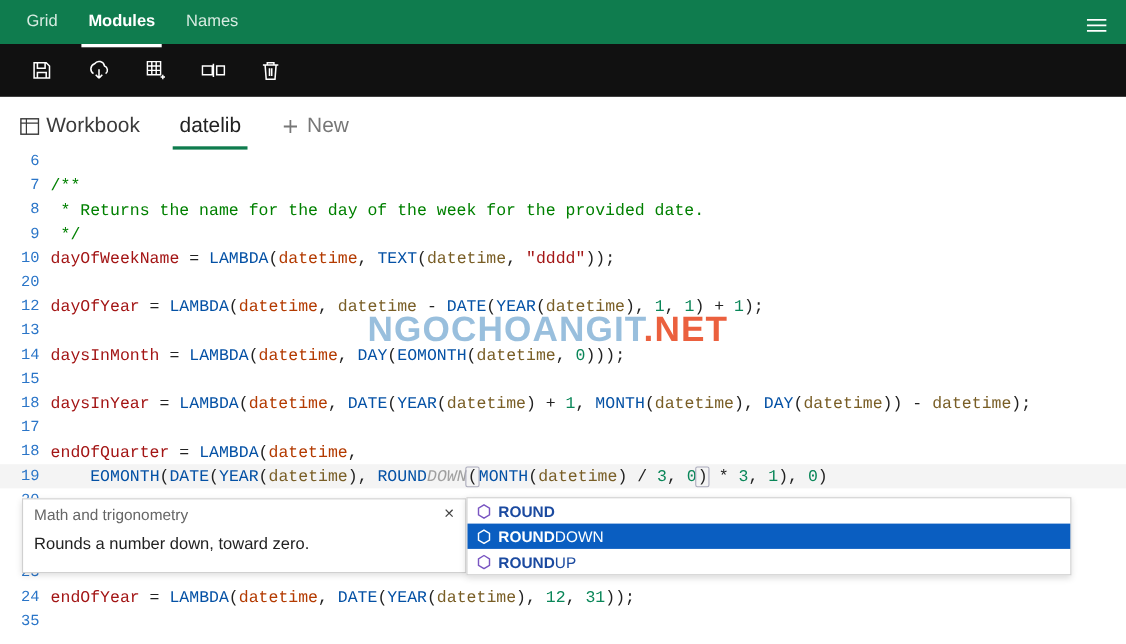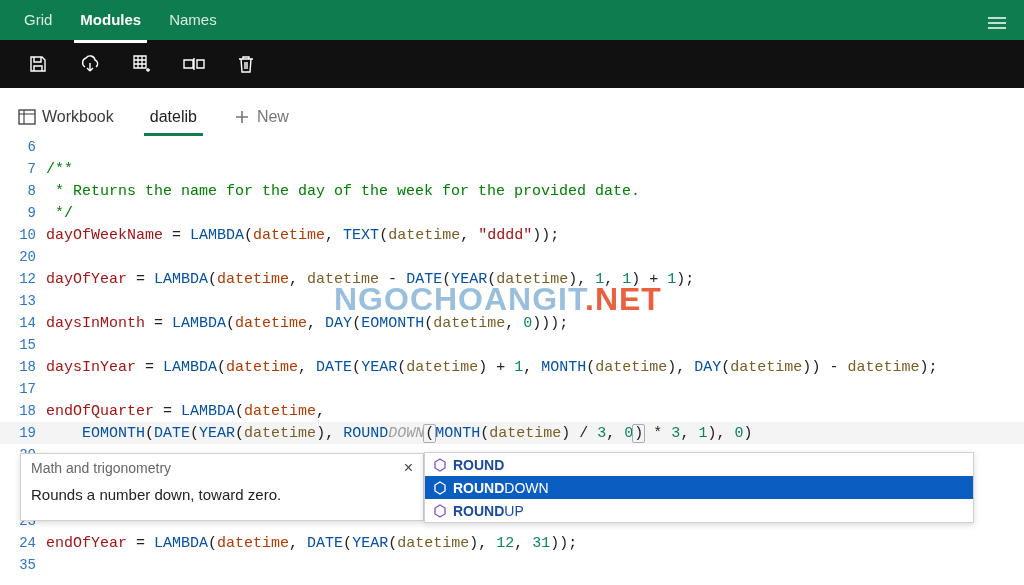--- a/index.html
+++ b/index.html
@@ -14,21 +14,21 @@
   .hamburger { color: #fff; padding: 0 8px; display: flex; align-items: center; height: 40px; }
   .hamburger svg { width: 18px; height: 12px; }
 
   
   .toolbar { height: 48px; background: #111; display: flex; align-items: center; gap: 28px; padding: 0 26px; }
   .tbtn { width: 24px; height: 24px; display: flex; align-items: center; justify-content: center; cursor: pointer; }
   .tbtn svg { stroke: #fff; fill: none; }
 
   
   .subbar { height: 48px; display: flex; align-items: flex-end; gap: 24px; padding: 0 12px; border-bottom: 0; }
-  .sub-item { display: flex; align-items: center; gap: 6px; padding: 0 6px 10px 6px; color: #3b3b3b; cursor: pointer; font-size: 16px; position: relative; }
+  .sub-item { display: flex; align-items: center; gap: 6px; padding: 0 6px 10px 6px; color: #3b3b3b; cursor: pointer; font-size: 19px; position: relative; }
   .sub-item.active { color: #222; }
   .sub-item.active::after { content: ""; position: absolute; left: 0; right: 0; bottom: 0; height: 3px; background: #0f7c4e; }
   .sub-item .ico { width: 18px; height: 18px; display: inline-flex; align-items: center; justify-content: center; }
   .sub-new { color: #777; }
 
   
   .editor { position: relative; height: calc(585px - 40px - 48px - 48px); font-family: Consolas, "Courier New", monospace; font-size: 15px; }
   .lines { position: absolute; inset: 0; }
   .line { display: flex; height: 22px; align-items: center; }
   .gutter { width: 46px; text-align: right; padding-right: 10px; color: #2a75c8; font-size: 14px; user-select: none; }

